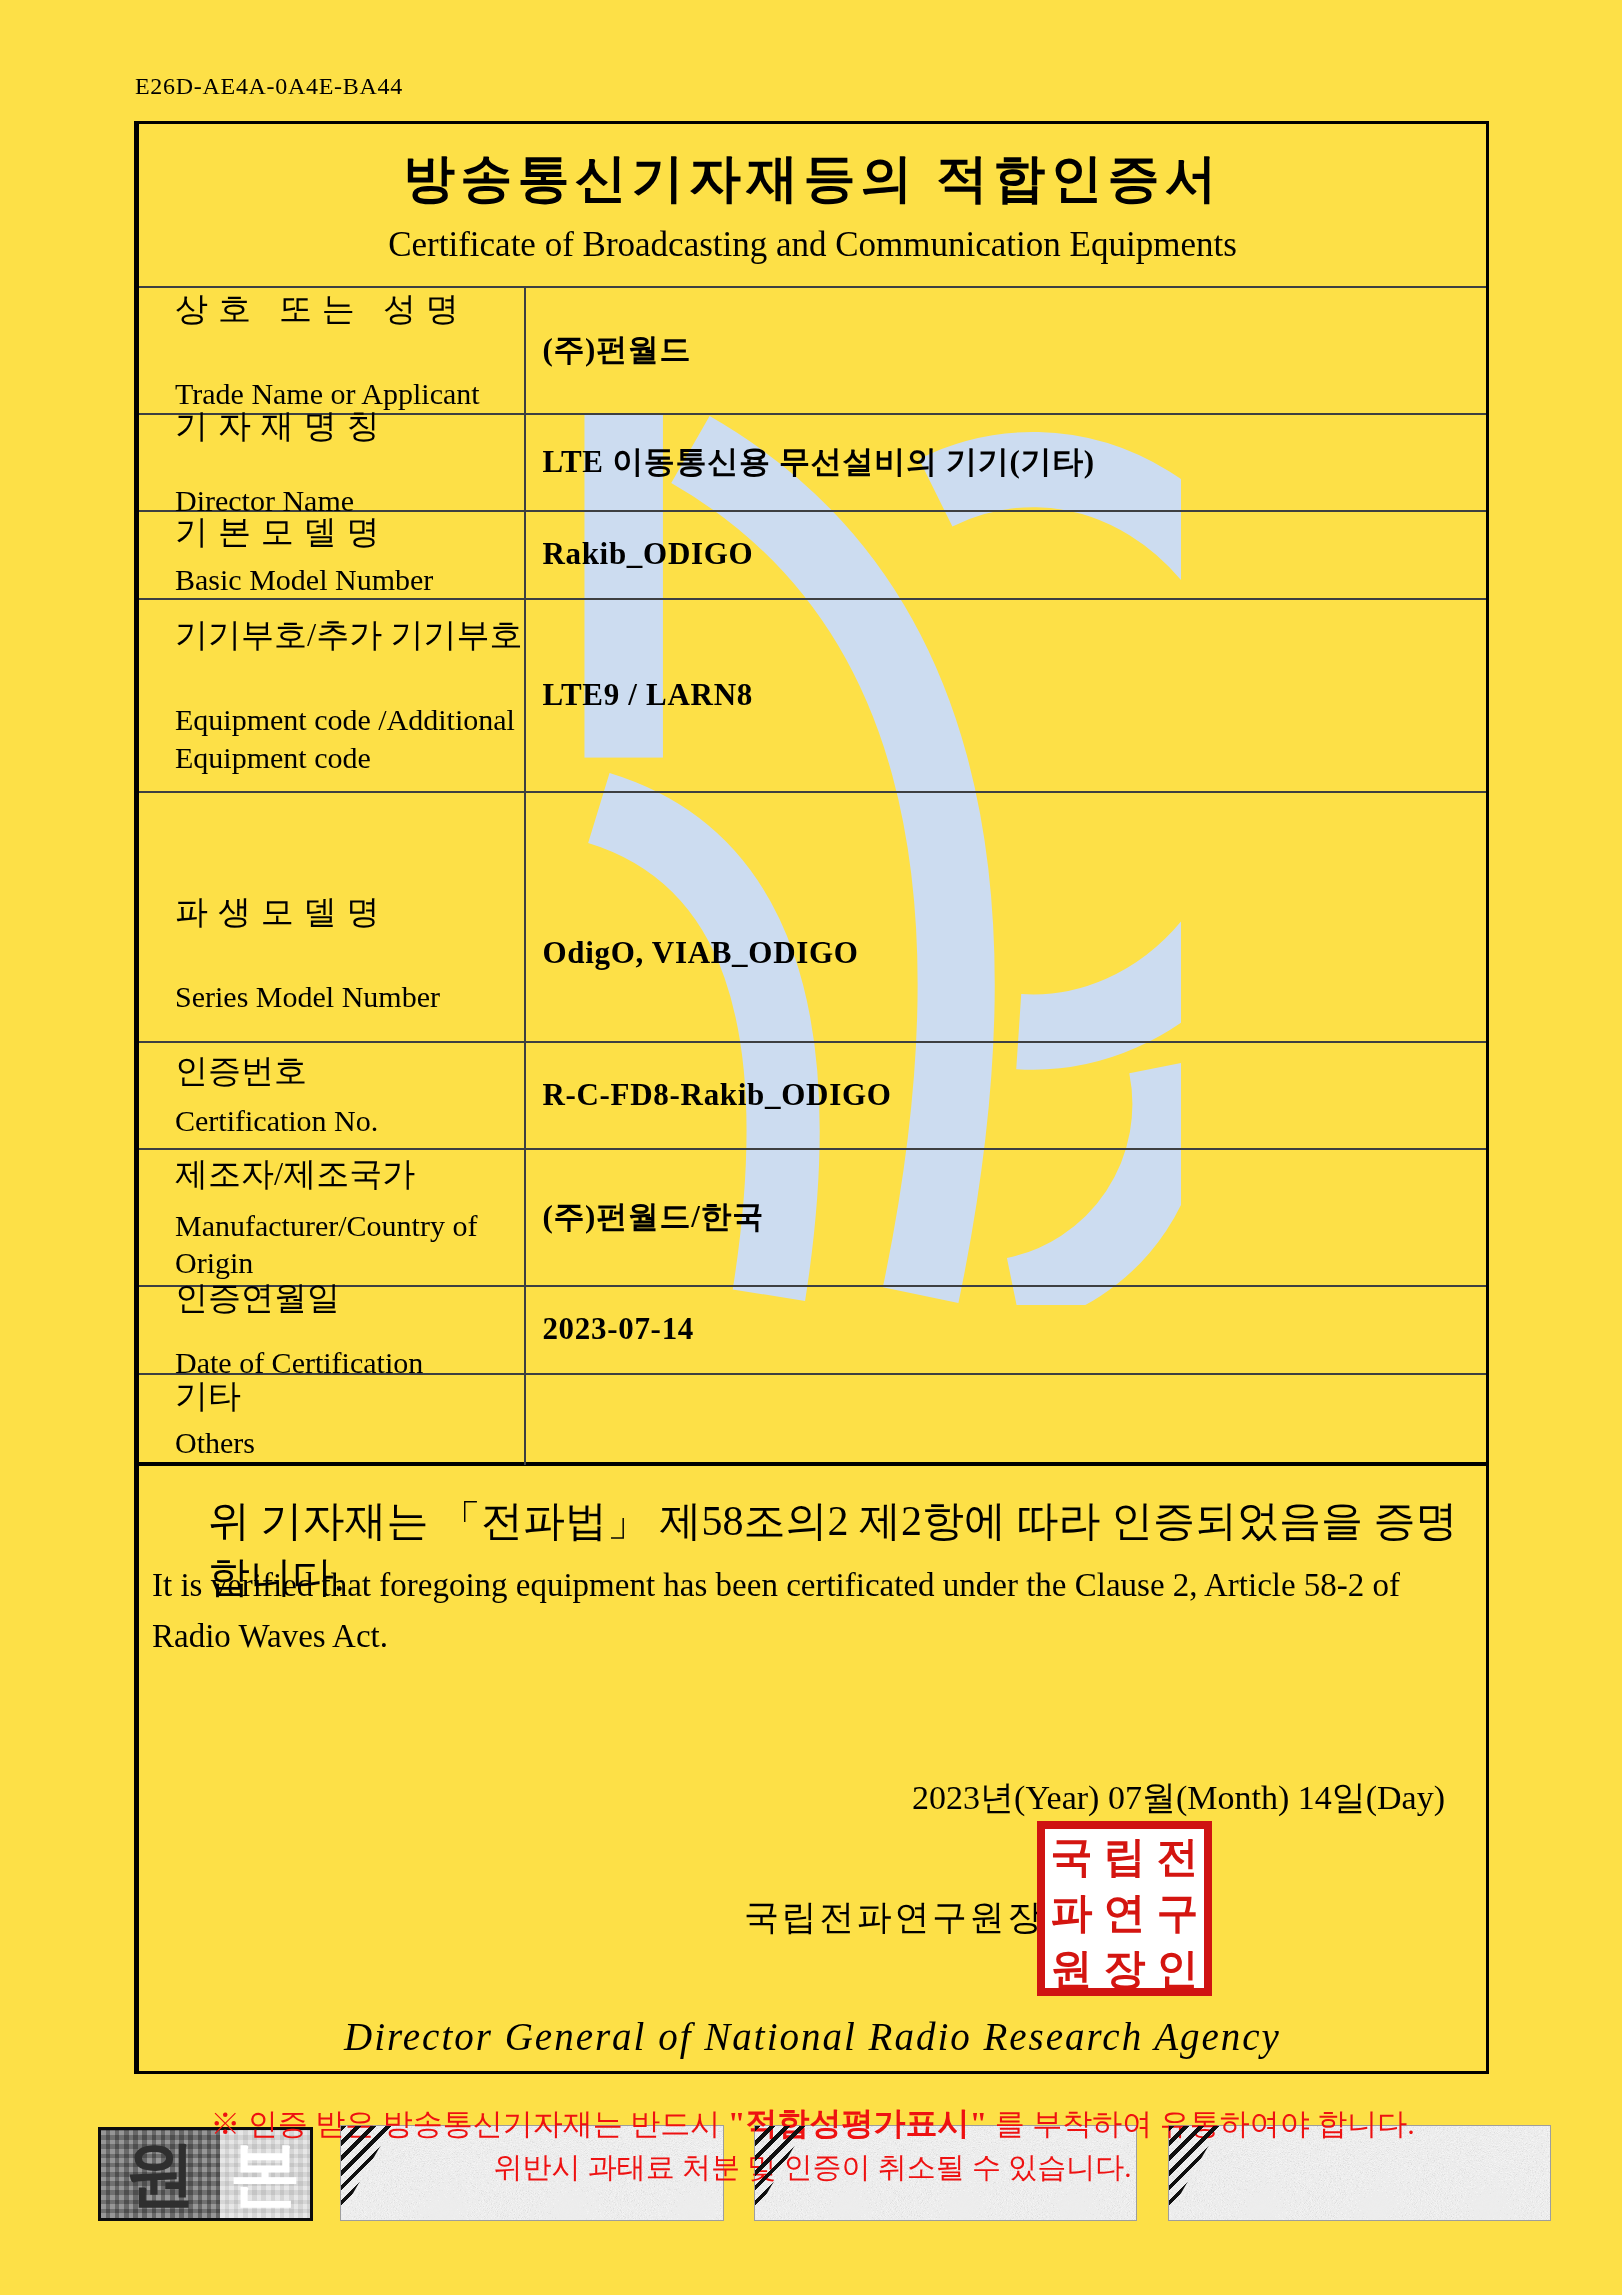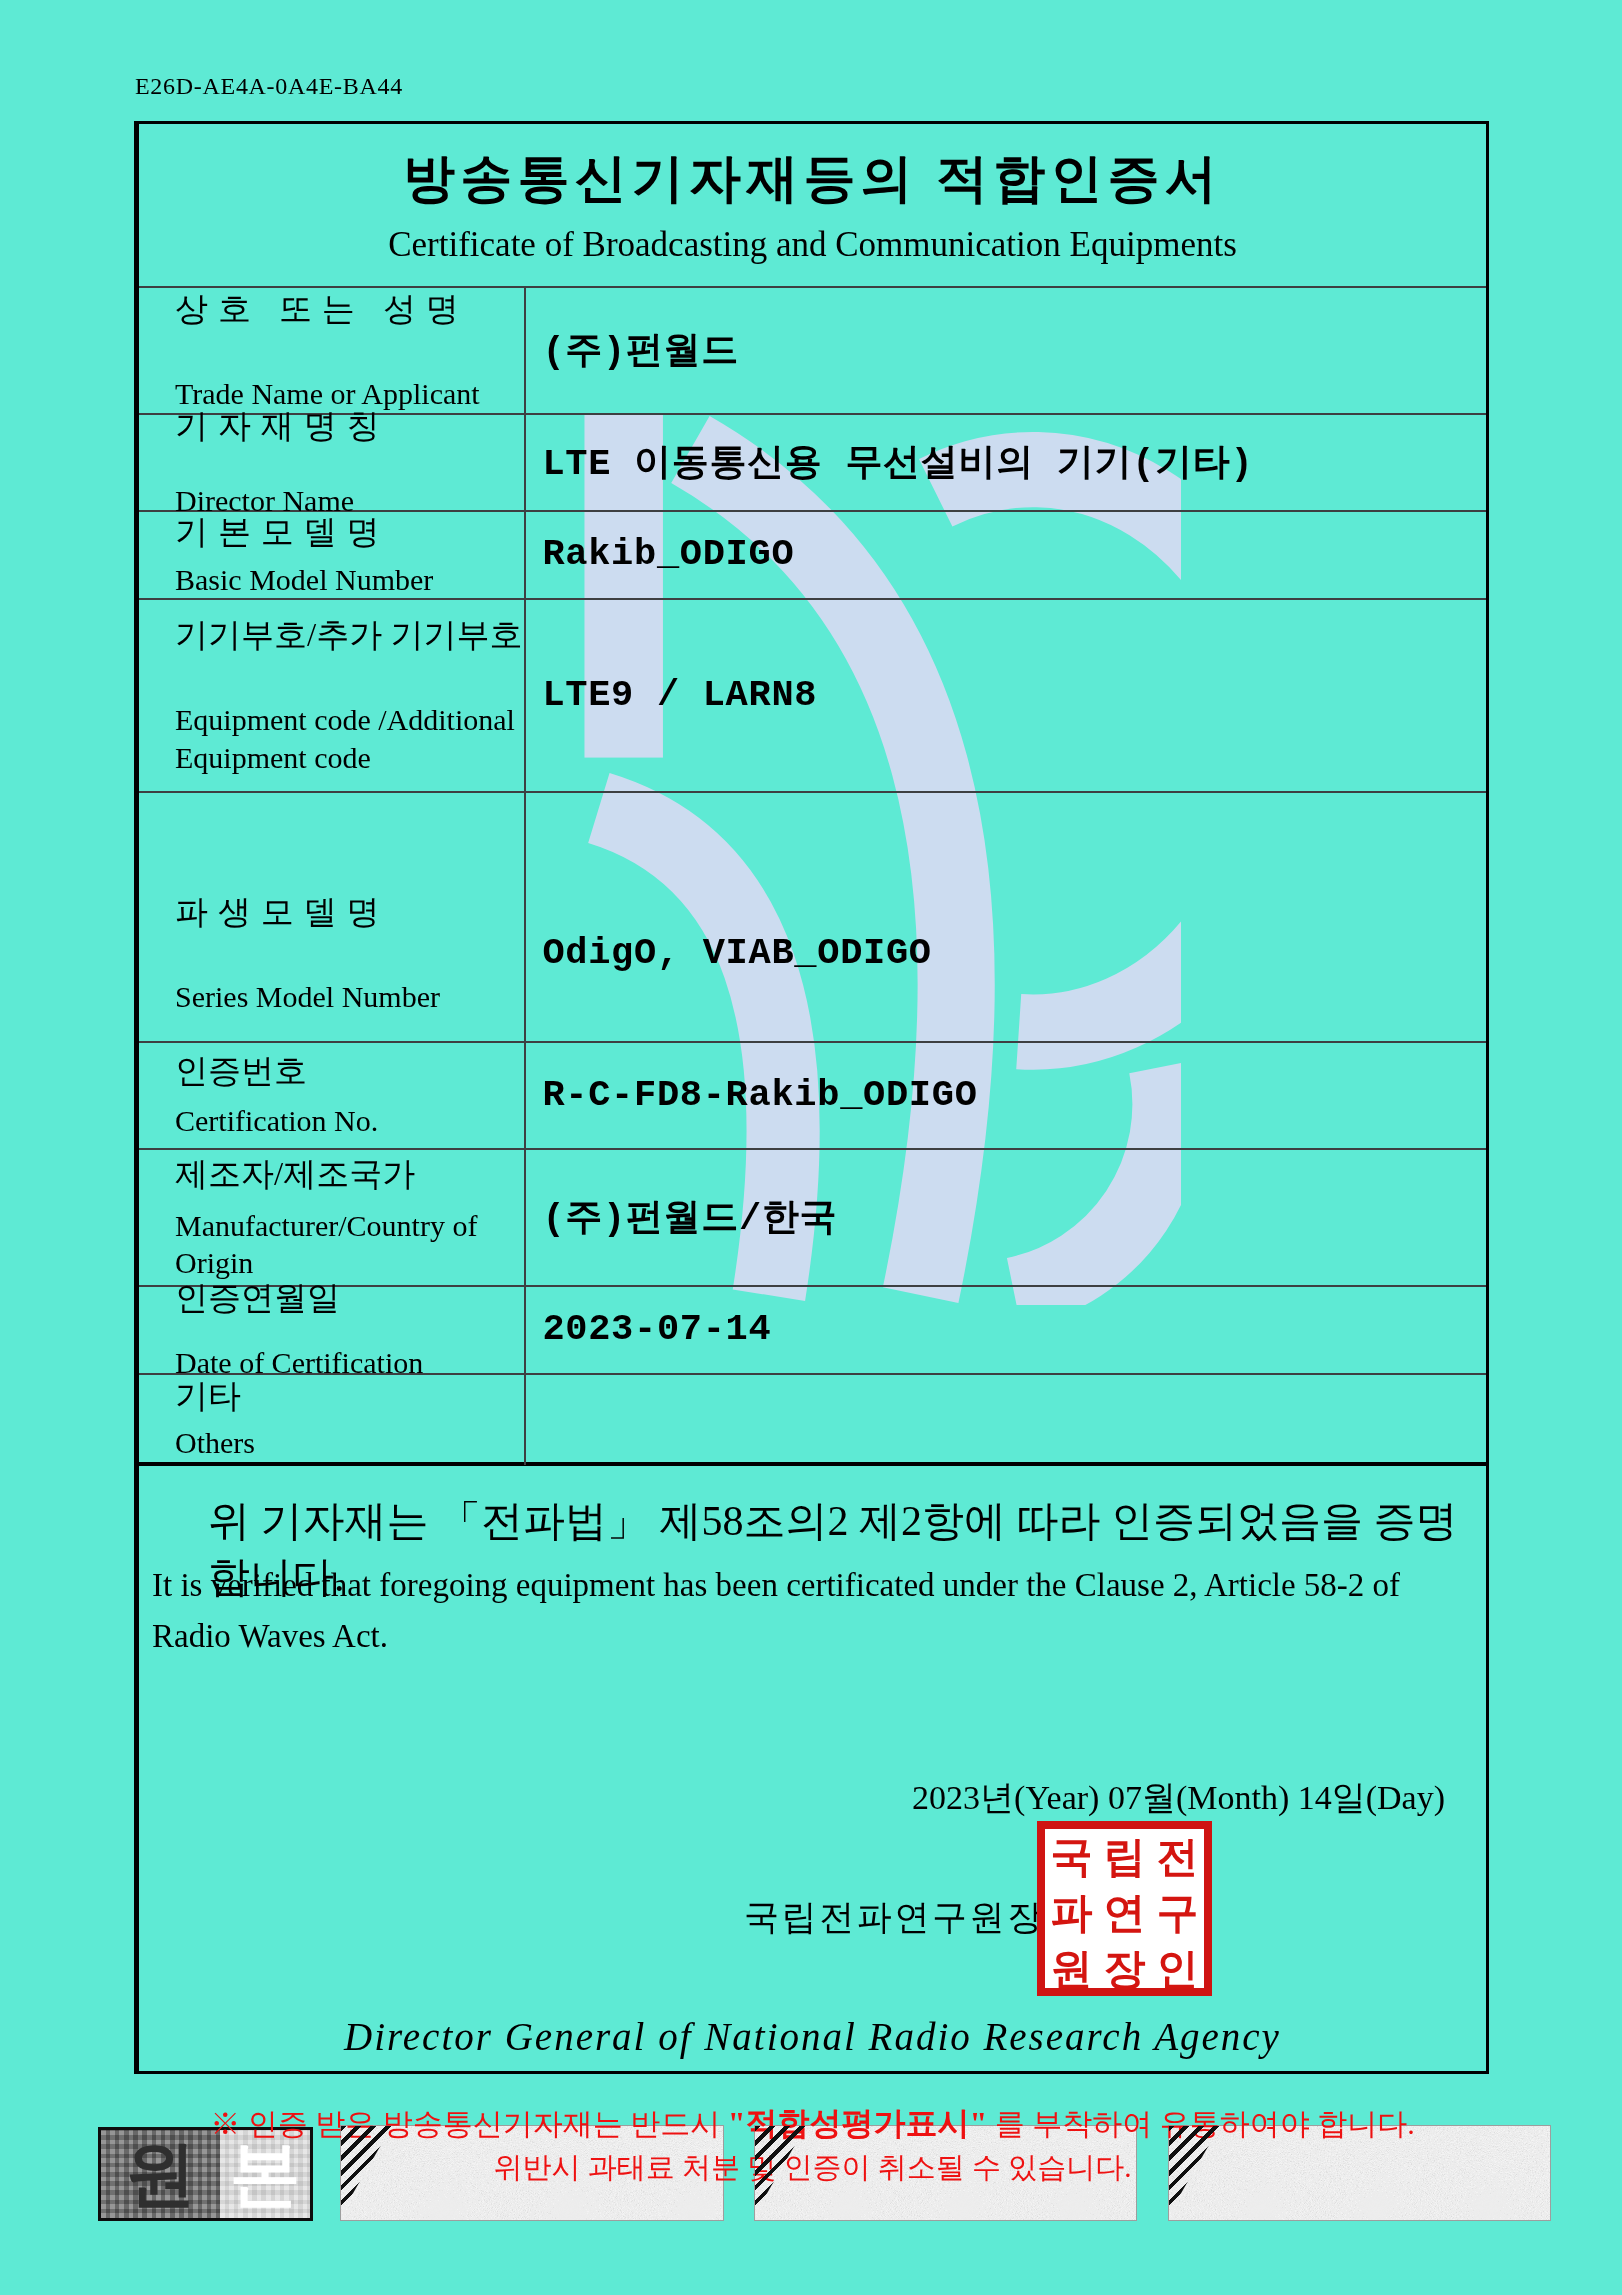--- a/index.html
+++ b/index.html
@@ -1,16 +1,16 @@
 <!DOCTYPE html>
 <html style="font-size:10.5px"><head>
 <meta charset="utf-8">
 <style>
   html,body{margin:0;padding:0;background:#888;}
-  .page{position:relative;width:1623px;height:2295px;background:#5eead4;overflow:hidden;
+  .page{position:relative;width:1623px;height:2295px;background:#fde047;overflow:hidden;
         font-family:"Liberation Serif","DejaVu Serif",serif;color:#000;}
   
   .doccode{position:absolute;left:135px;top:73px;font-size:24px;letter-spacing:0.7px;}
   
   .kcwm{position:absolute;left:553px;top:409px;width:628px;height:896px;z-index:0;}
   
   .box{position:absolute;left:134px;top:121px;width:1355px;height:1953px;
        border:3.3px solid #000;border-left-width:5.9px;box-sizing:border-box;z-index:1;}
   .hl{position:absolute;left:0;right:0;height:2px;background:#3d3f41;}
   .hl.thick{height:3.9px;background:#000;}
@@ -21,21 +21,21 @@
   .title-en{margin-top:11.8px;font-size:35px;}
   
   .row{position:absolute;left:0;right:0;}
   .lbl{position:absolute;left:0;top:0;bottom:0;width:385px;box-sizing:border-box;
        padding-left:36px;display:flex;flex-direction:column;justify-content:center;row-gap:33px;}
   .row.gapwide .lbl{row-gap:43px;}
   .lbl .ko{font-size:33px;}
   .row.spaced .lbl .ko{letter-spacing:0.30em;}
   .lbl .en{font-size:30px;line-height:1.25;}
   .val{position:absolute;left:387px;right:0;top:0;bottom:0;display:flex;align-items:center;
-       padding-left:16.4px;font-size:37px;font-weight:bold;letter-spacing:0.7px;font-family:Liberation Mono, monospace;}
+       padding-left:16.4px;font-size:31px;font-weight:bold;letter-spacing:0.7px;}
   
   .stmt{position:absolute;left:0;right:0;top:1338px;height:605px;}
   .stmt-ko{position:absolute;left:69px;top:31px;font-size:42px;}
   .stmt-en{position:absolute;left:13px;top:98px;width:1328px;font-size:33px;line-height:1.55;}
   .dateline{position:absolute;right:41px;top:313px;font-size:34px;}
   .issuer{position:absolute;left:605px;top:432px;font-size:35px;letter-spacing:2.6px;}
   .seal{position:absolute;left:898px;top:359px;width:175px;height:175px;box-sizing:border-box;
         border:8.5px solid #cf1412;background:#fff;display:grid;
         grid-template-columns:1fr 1fr 1fr;grid-template-rows:1fr 1fr 1fr;}
   .seal span{display:flex;align-items:center;justify-content:center;

